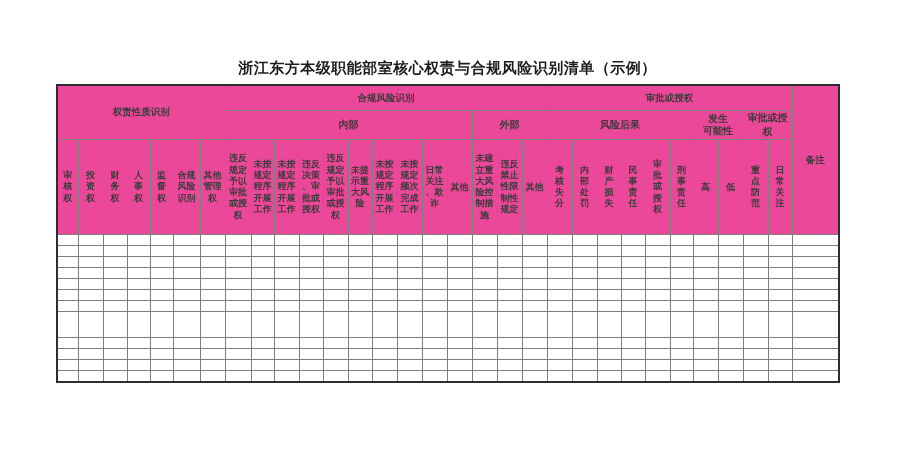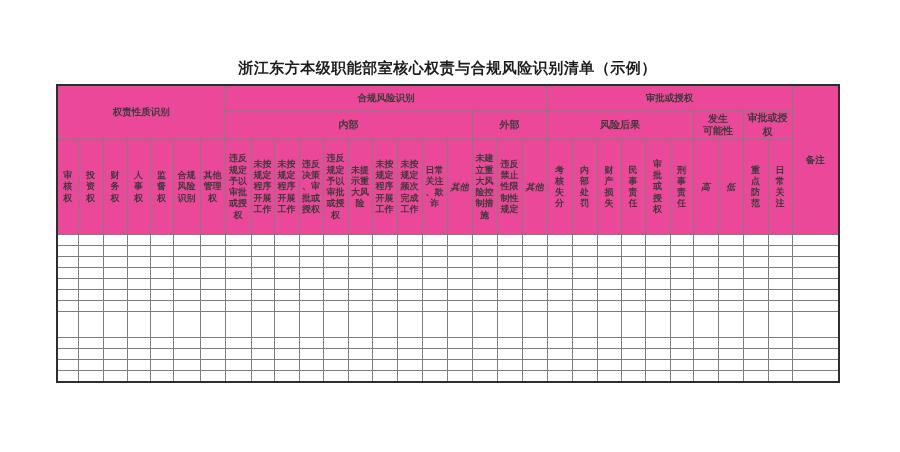--- a/index.html
+++ b/index.html
@@ -27,21 +27,21 @@
   tr.hrow1 th{height:24px;font-size:9.5px;}
   tr.hrow2 th{height:25px;font-size:10px;}
   tr.hrow3 th{height:94px;font-size:9px;}
   .pre{white-space:pre-line;line-height:1.25;}
   span.v1,span.v2{
     display:inline-block;word-break:break-all;line-break:anywhere;
     line-height:1.25;text-align:center;
   }
   span.v1{width:1.08em;}
   span.v2{width:2.12em;}
-  span.h1{display:inline-block;white-space:nowrap;font-style:italic;}
+  span.h1{display:inline-block;white-space:nowrap;}
   tbody td{height:10px;font-size:0;line-height:0;}
   tbody tr:nth-child(8) td{height:25px;}
   .remark-cell{font-size:9.5px;font-family:Liberation Serif, serif;}
 </style>
 </head>
 <body>
 
 <div class="doc-title">浙江东方本级职能部室核心权责与合规风险识别清单（示例）</div>
 
 <table class="sheet">

